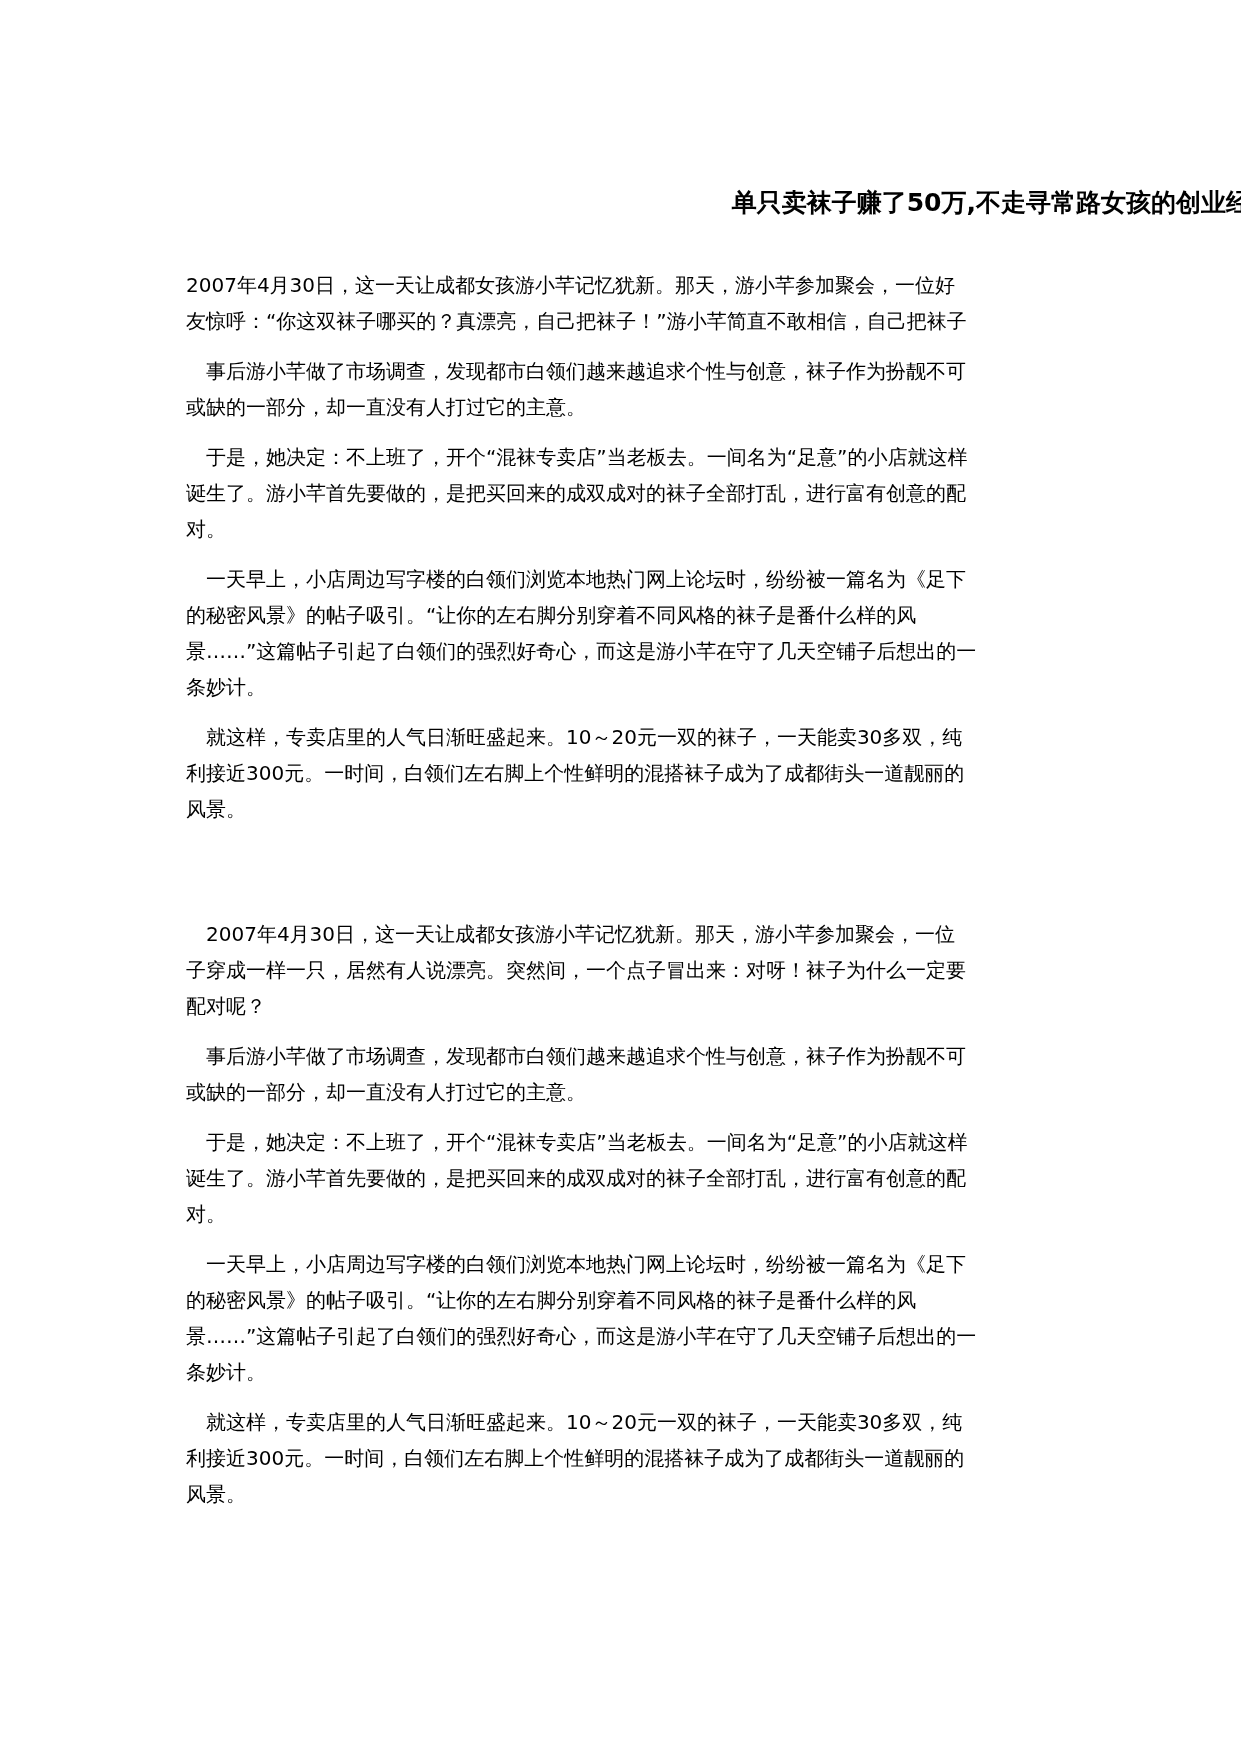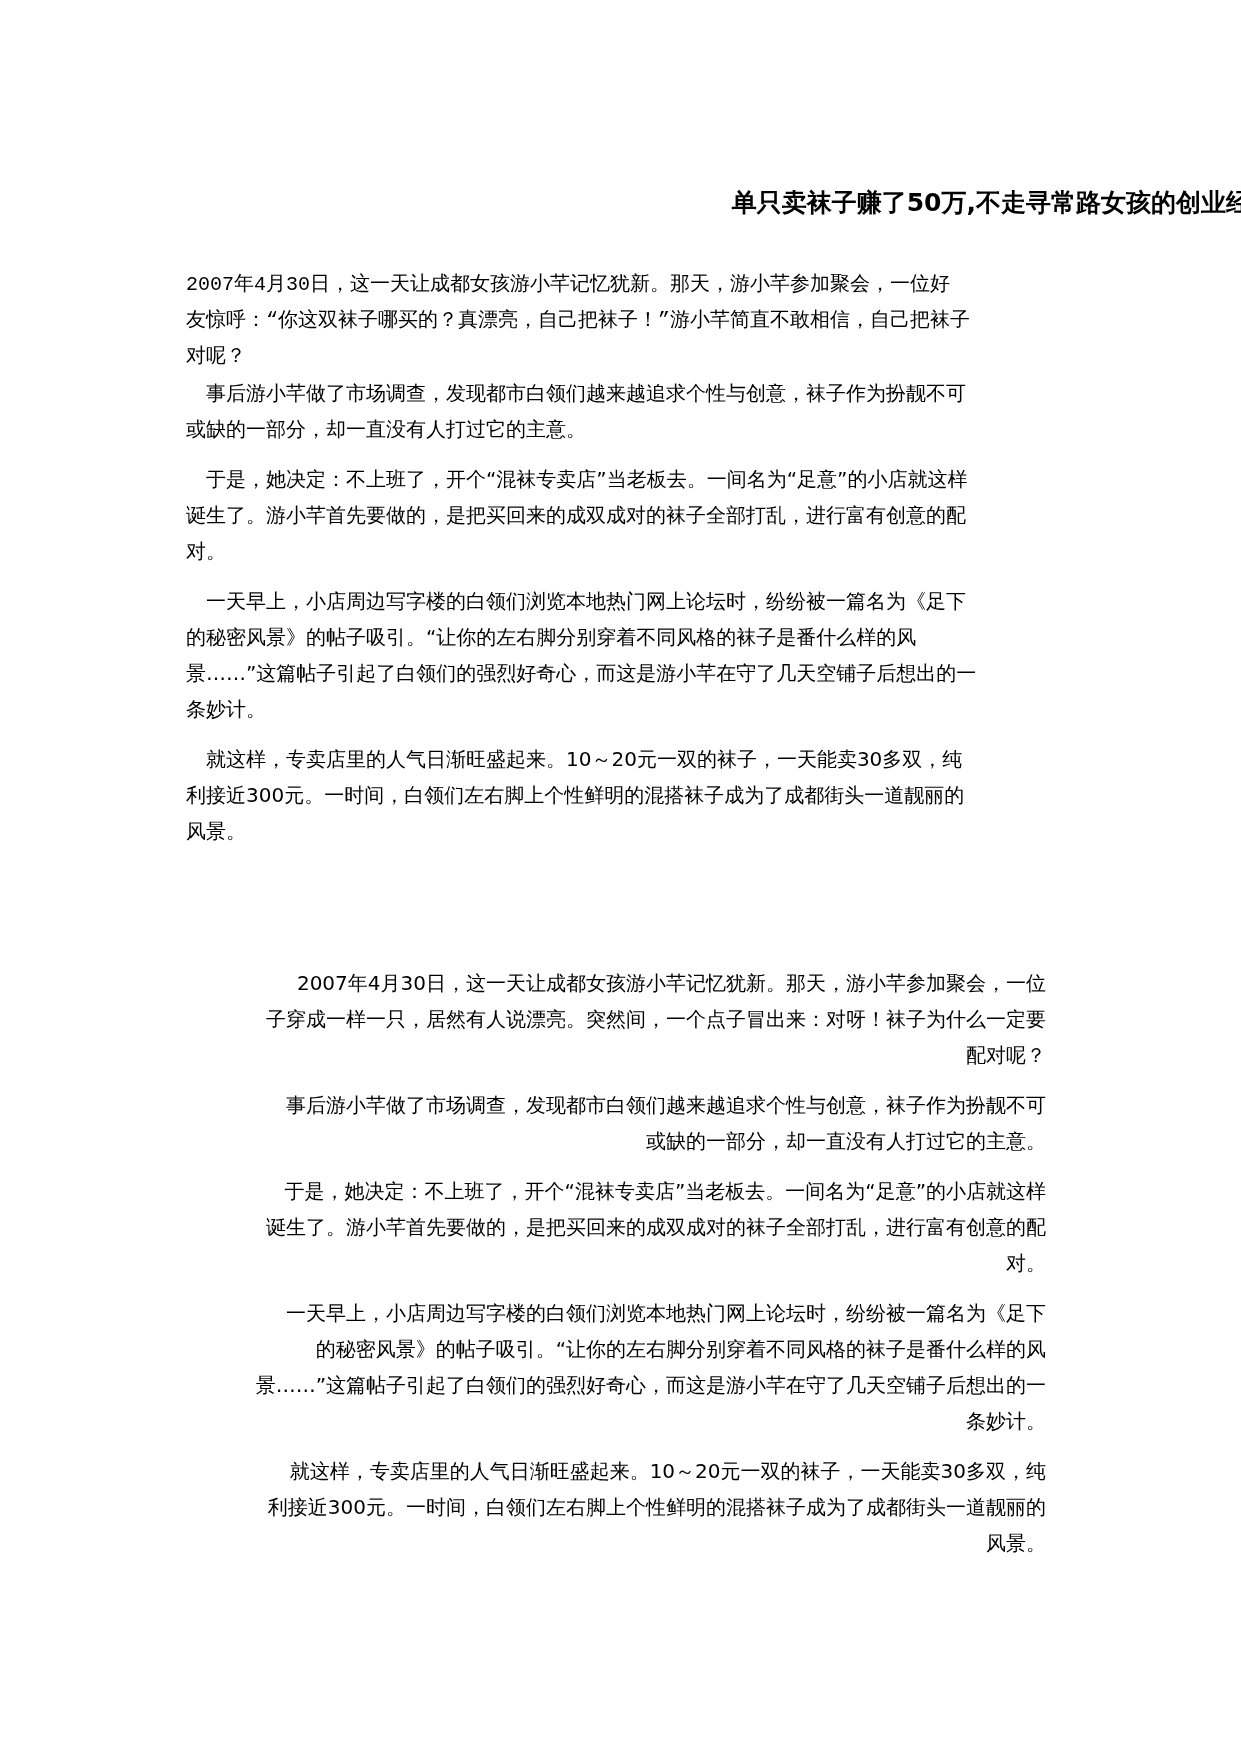--- a/index.html
+++ b/index.html
@@ -16,24 +16,23 @@
   .section { position: absolute; left: 186px; width: 860px; }
   .para { margin: 0; font-size: 20px; line-height: 36px; white-space: nowrap; }
   .line { display: block; height: 36px; }
 </style>
 </head>
 <body>
 
 <h1 class="title">单只卖袜子赚了50万,不走寻常路女孩的创业经</h1>
 
 <div class="section" style="top:267px;">
-  <p class="para" style="font-family:Liberation Mono, monospace;">
+  <p class="para" style="margin-bottom:14px;">
     <span class="line"> 2007年4月30日，这一天让成都女孩游小芊记忆犹新。那天，游小芊参加聚会，一位好</span>
     <span class="line">友惊呼：“你这双袜子哪买的？真漂亮，自己把袜子！”游小芊简直不敢相信，自己把袜子</span>
-    <span class="line">对呢？</span>
   </p>
   <p class="para" style="margin-bottom:14px;">
     <span class="line">　事后游小芊做了市场调查，发现都市白领们越来越追求个性与创意，袜子作为扮靓不可</span>
     <span class="line">或缺的一部分，却一直没有人打过它的主意。</span>
   </p>
   <p class="para" style="margin-bottom:14px;">
     <span class="line">　于是，她决定：不上班了，开个“混袜专卖店”当老板去。一间名为“足意”的小店就这样</span>
     <span class="line">诞生了。游小芊首先要做的，是把买回来的成双成对的袜子全部打乱，进行富有创意的配</span>
     <span class="line">对。</span>
   </p>
@@ -43,21 +42,21 @@
     <span class="line">景……”这篇帖子引起了白领们的强烈好奇心，而这是游小芊在守了几天空铺子后想出的一</span>
     <span class="line">条妙计。</span>
   </p>
   <p class="para">
     <span class="line">　就这样，专卖店里的人气日渐旺盛起来。10～20元一双的袜子，一天能卖30多双，纯</span>
     <span class="line">利接近300元。一时间，白领们左右脚上个性鲜明的混搭袜子成为了成都街头一道靓丽的</span>
     <span class="line">风景。</span>
   </p>
 </div>
 
-<div class="section" style="top:965px;text-align:right;">
+<div class="section" style="top:916px;">
   <p class="para" style="margin-bottom:14px;">
     <span class="line">　2007年4月30日，这一天让成都女孩游小芊记忆犹新。那天，游小芊参加聚会，一位</span>
     <span class="line">子穿成一样一只，居然有人说漂亮。突然间，一个点子冒出来：对呀！袜子为什么一定要</span>
     <span class="line">配对呢？</span>
   </p>
   <p class="para" style="margin-bottom:14px;">
     <span class="line">　事后游小芊做了市场调查，发现都市白领们越来越追求个性与创意，袜子作为扮靓不可</span>
     <span class="line">或缺的一部分，却一直没有人打过它的主意。</span>
   </p>
   <p class="para" style="margin-bottom:14px;">

